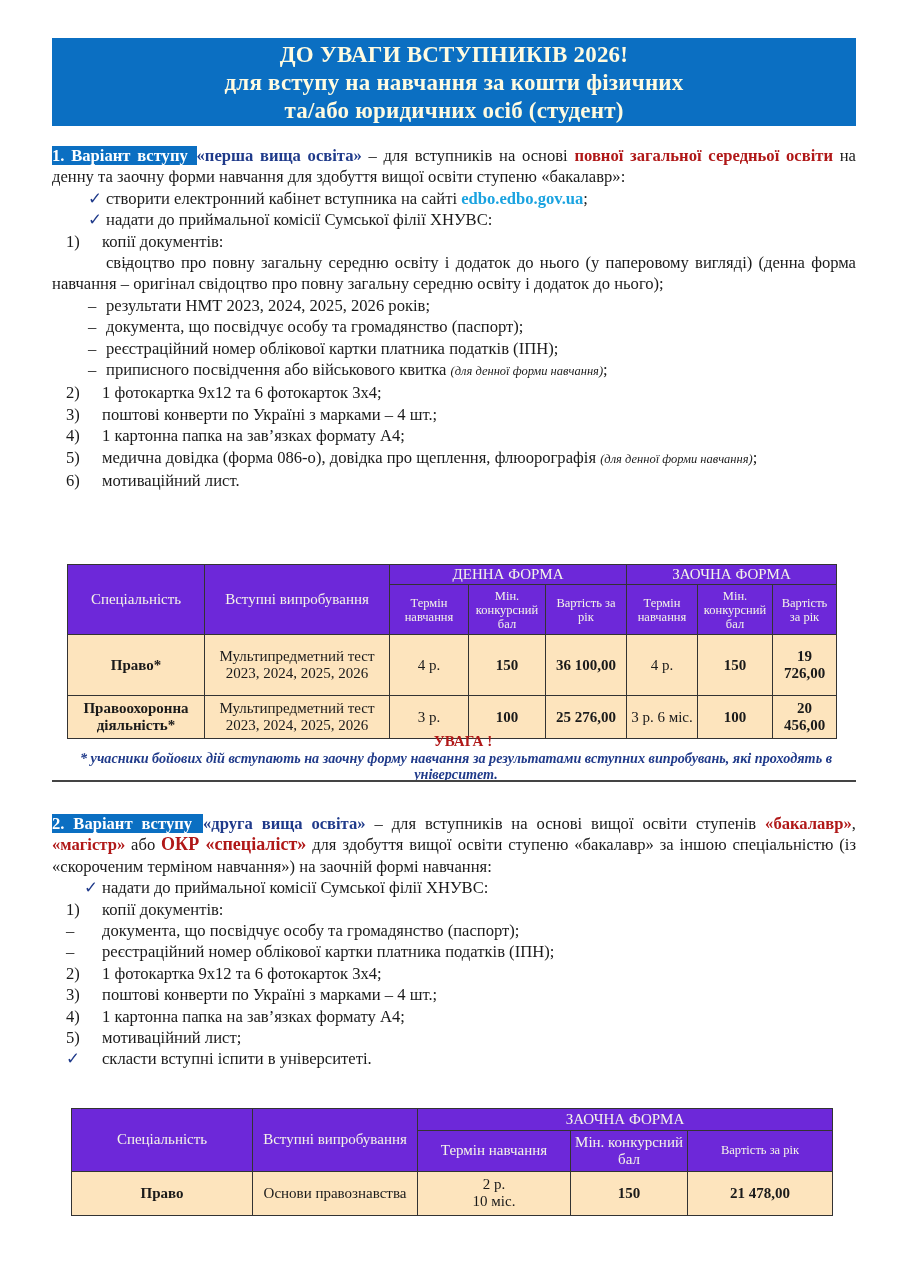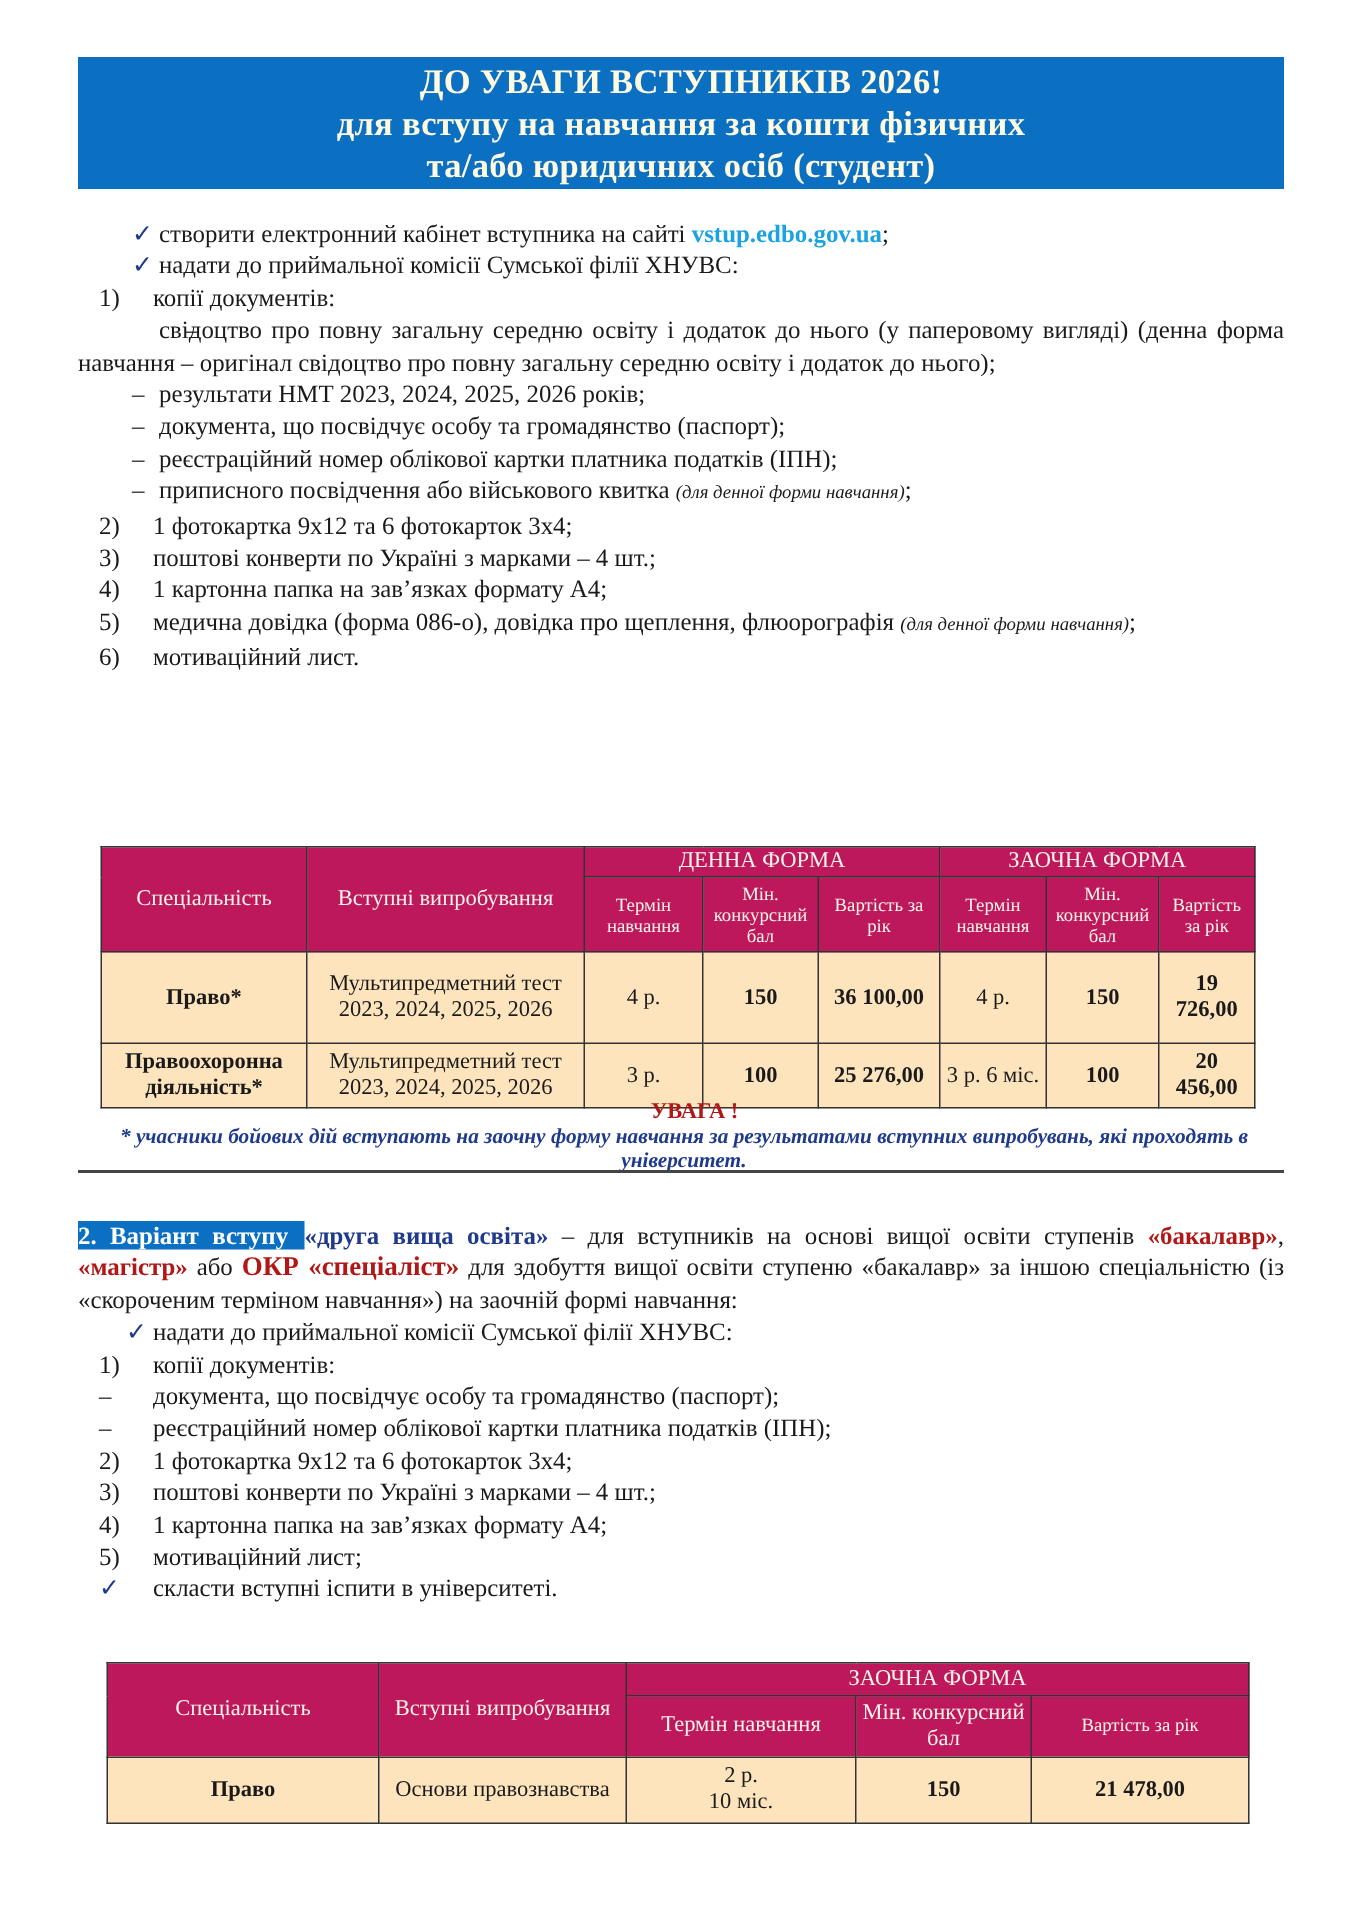--- a/index.html
+++ b/index.html
@@ -18,21 +18,21 @@
   .line { white-space: nowrap; }
   .ind1 { padding-left: 36px; }
   .ind-num { padding-left: 14px; }
   .ind-dash { padding-left: 36px; }
   .chk { color: #1f3a8a; display: inline-block; width: 18px; }
   .num { display: inline-block; width: 36px; }
   .dash { display: inline-block; width: 18px; }
   .note-small { font-style: italic; font-size: 12.5px; }
   table.t { position: absolute; border-collapse: collapse; font-family: "Liberation Serif", serif; }
   table.t td, table.t th { border: 1.5px solid #333; text-align: center; vertical-align: middle; padding: 0 2px; }
-  table.t th { background: #be185d; color: #f4f4e8; font-weight: normal; }
+  table.t th { background: #6d28d9; color: #f4f4e8; font-weight: normal; }
   table.t td { background: #fde4bd; color: #1a1a1a; }
   .t1 th.big { font-size: 15px; }
   .t1 th.sub { font-size: 12.5px; line-height: 14px; }
   .t1 td { font-size: 15px; line-height: 17px; }
   .bold { font-weight: bold; }
   .redv { color: #a31515; font-weight: bold; }
   .warn { position: absolute; left: 56px; width: 800px; text-align: center; }
   .warn-title { color: #b01818; font-weight: bold; font-size: 15px; padding-left: 14px; }
   .warn-text { color: #1f3a8a; font-weight: bold; font-style: italic; font-size: 14.2px; line-height: 16px; }
   .hr { position: absolute; left: 52px; width: 804px; height: 2px; background: #444; }
@@ -42,21 +42,24 @@
 </head>
 <body>
 
 <div class="banner">
   <div>ДО УВАГИ ВСТУПНИКІВ 2026!</div>
   <div>для вступу на навчання за кошти фізичних</div>
   <div>та/або юридичних осіб (студент)</div>
 </div>
 
 <div class="sec" style="top:145px;">
-  <div class="line ind1"><span class="chk">✓</span><span>створити електронний кабінет вступника на сайті </span><span class="link">vstup.edbo.gov.ua</span><span>;</span></div>
+  <div class="para">
+    <span class="hl">1. Варіант вступу </span><span class="navy">«перша вища освіта»</span><span> – для вступників на основі </span><span class="red">повної загальної середньої освіти</span><span> на денну та заочну форми навчання для здобуття вищої освіти ступеню «бакалавр»:</span>
+  </div>
+  <div class="line ind1"><span class="chk">✓</span><span>створити електронний кабінет вступника на сайті </span><span class="link">edbo.edbo.gov.ua</span><span>;</span></div>
   <div class="line ind1"><span class="chk">✓</span><span>надати до приймальної комісії Сумської філії ХНУВС:</span></div>
   <div class="line ind-num"><span class="num">1)</span><span>копії документів:</span></div>
   <div class="para" style="text-indent:36px;"><span class="dash">–</span><span>свідоцтво про повну загальну середню освіту і додаток до нього (у паперовому вигляді) (денна форма навчання – оригінал свідоцтво про повну загальну середню освіту і додаток до нього);</span></div>
   <div class="line ind-dash"><span class="dash">–</span><span>результати НМТ 2023, 2024, 2025, 2026 років;</span></div>
   <div class="line ind-dash"><span class="dash">–</span><span>документа, що посвідчує особу та громадянство (паспорт);</span></div>
   <div class="line ind-dash"><span class="dash">–</span><span>реєстраційний номер облікової картки платника податків (ІПН);</span></div>
   <div class="line ind-dash"><span class="dash">–</span><span>приписного посвідчення або військового квитка </span><span class="note-small">(для денної форми навчання)</span><span>;</span></div>
   <div class="line ind-num"><span class="num">2)</span><span>1 фотокартка 9х12 та 6 фотокарток 3х4;</span></div>
   <div class="line ind-num"><span class="num">3)</span><span>поштові конверти по Україні з марками – 4 шт.;</span></div>
   <div class="line ind-num"><span class="num">4)</span><span>1 картонна папка на зав’язках формату А4;</span></div>

